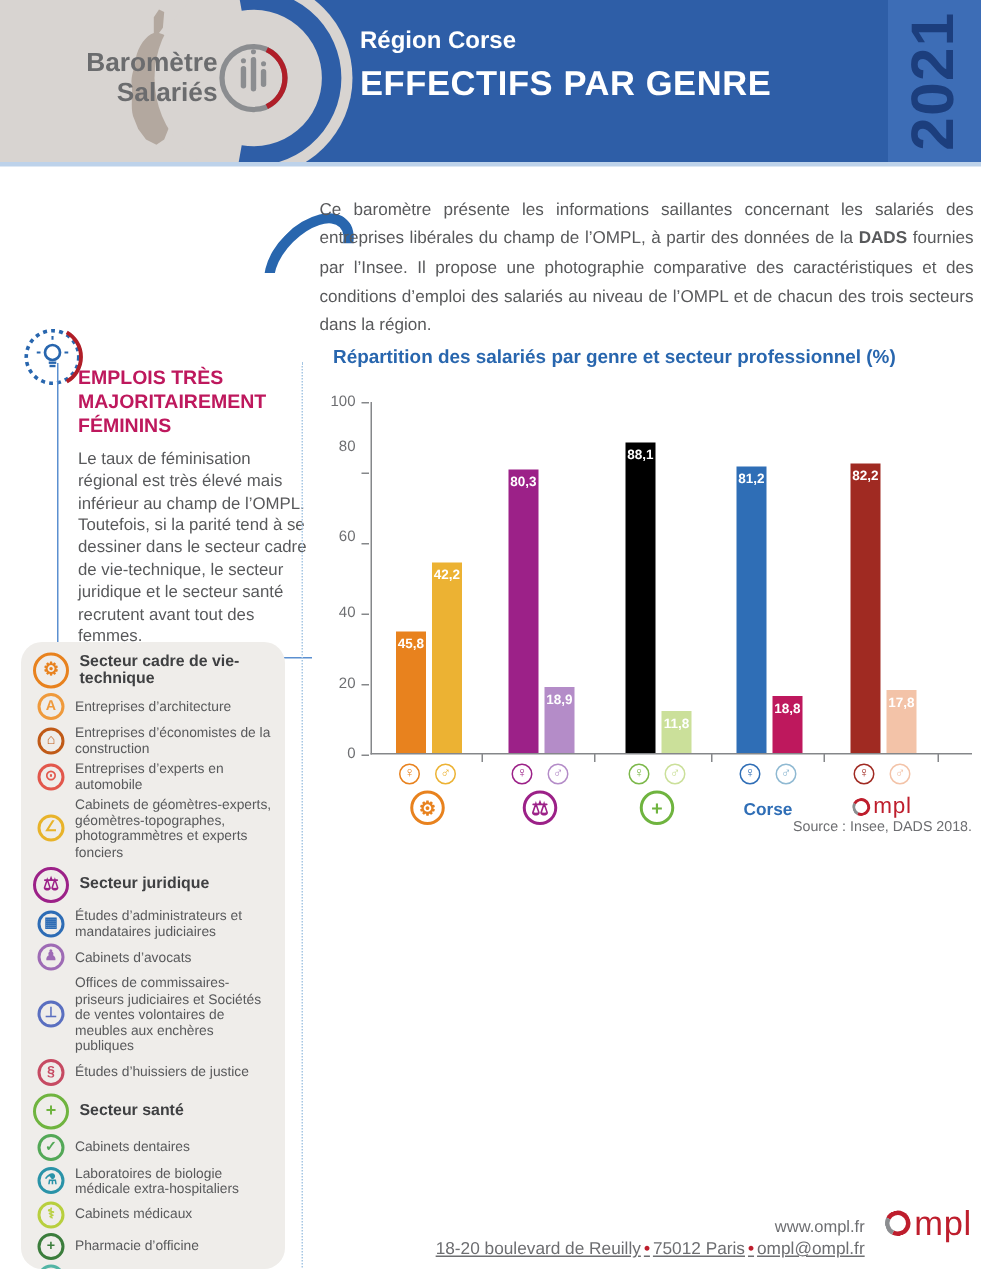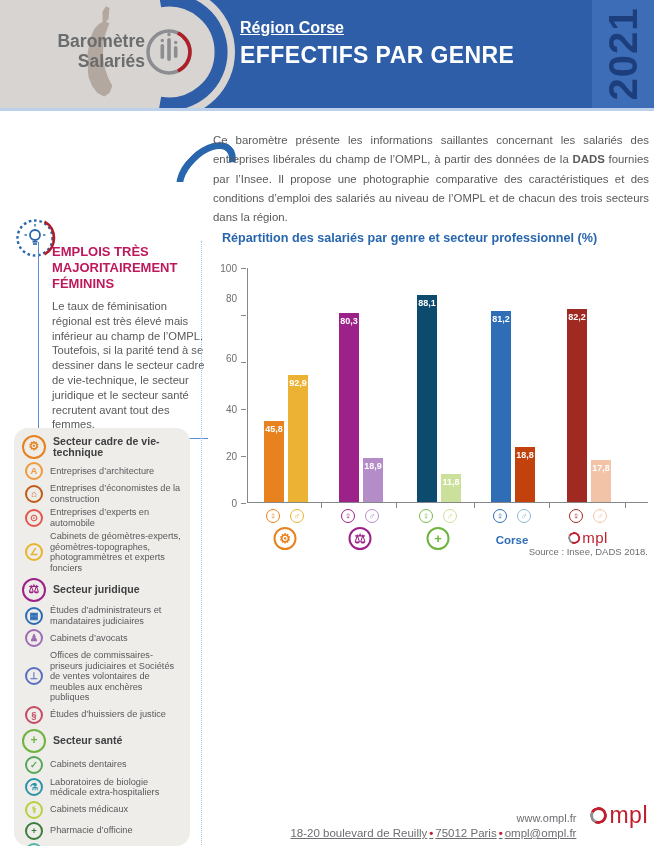--- a/index.html
+++ b/index.html
@@ -8,21 +8,21 @@
   .page * { box-sizing:border-box; }
 
   
   .header { position:absolute; left:0; top:0; width:654px; height:108px; background:#d8d4d1; overflow:hidden; }
   .blue-panel { position:absolute; left:170px; top:0; width:422px; height:108px; background:#2e5ea7; }
   .deco-svg { position:absolute; left:0; top:0; }
   .corsica { position:absolute; left:80px; top:3px; }
   .brand { position:absolute; left:30px; top:31px; width:115px; text-align:right;
            font-size:17.5px; font-weight:bold; color:#6b6c6e; line-height:20px; }
   .header-titles { position:absolute; left:240px; top:19px; color:#fff; }
-  .region { font-size:16px; font-weight:bold; margin-bottom:5px;text-decoration:underline; }
+  .region { font-size:16px; font-weight:bold; margin-bottom:5px; }
   .main-title { font-size:23px; font-weight:bold; letter-spacing:0.4px; }
   .year-band { position:absolute; left:592px; top:0; width:62px; height:108px; background:#3d6db6; }
   .year-band span { position:absolute; left:50%; top:50%; transform:translate(-50%,-50%) rotate(-90deg);
                     font-size:40px; font-weight:bold; color:#1c3e7d; letter-spacing:1px; }
   .header-rule { position:absolute; left:0; top:108px; width:654px; height:3px; background:#bdd2ea; }
 
   
   .c-bracket { position:absolute; left:184px; top:136px; width:44px; height:72px;
                border:7px solid #2866ae; border-radius:50%;
                border-right-color:transparent; border-bottom-color:transparent;
@@ -163,38 +163,38 @@
   <div class="plot">
       <div class="xtick" style="left: 73px;"></div>
       <div class="xtick" style="left: 148px;"></div>
       <div class="xtick" style="left: 226px;"></div>
       <div class="xtick" style="left: 301px;"></div>
       <div class="xtick" style="left: 377px;"></div>
       <div class="bar" style="left: 16px; height: 81px; background: rgb(232, 130, 30);">
         <div class="bar-val">45,8</div>
       </div>
       <div class="bar" style="left: 40px; height: 127.37px; background: rgb(236, 178, 51);">
-        <div class="bar-val">92,9</div>
+        <div class="bar-val">42,2</div>
       </div>
       <div class="bar" style="left: 91px; height: 188.705px; background: rgb(156, 33, 136);">
         <div class="bar-val">80,3</div>
       </div>
       <div class="bar" style="left: 115px; height: 44.415px; background: rgb(180, 140, 200);">
         <div class="bar-val">18,9</div>
       </div>
-      <div class="bar" style="left: 169px; height: 207.035px; background: #0c4a6e;">
+      <div class="bar" style="left: 169px; height: 207.035px; background: #000000;">
         <div class="bar-val">88,1</div>
       </div>
       <div class="bar" style="left: 193px; height: 27.73px; background: rgb(203, 224, 154);">
         <div class="bar-val">11,8</div>
       </div>
       <div class="bar" style="left: 243px; height: 190.82px; background: rgb(47, 110, 182);">
         <div class="bar-val">81,2</div>
       </div>
-      <div class="bar" style="left: 267px; height: 55px; background: #c2410c; margin-top: 16px;">
+      <div class="bar" style="left: 267px; height: 38px; background: #be185d; margin-top: 16px;">
         <div class="bar-val">18,8</div>
       </div>
       <div class="bar" style="left: 319px; height: 193.17px; background: rgb(160, 42, 34);">
         <div class="bar-val">82,2</div>
       </div>
       <div class="bar" style="left: 343px; height: 41.83px; background: rgb(243, 195, 168);">
         <div class="bar-val">17,8</div>
       </div>
     </div>
   <div class="gender-row">

